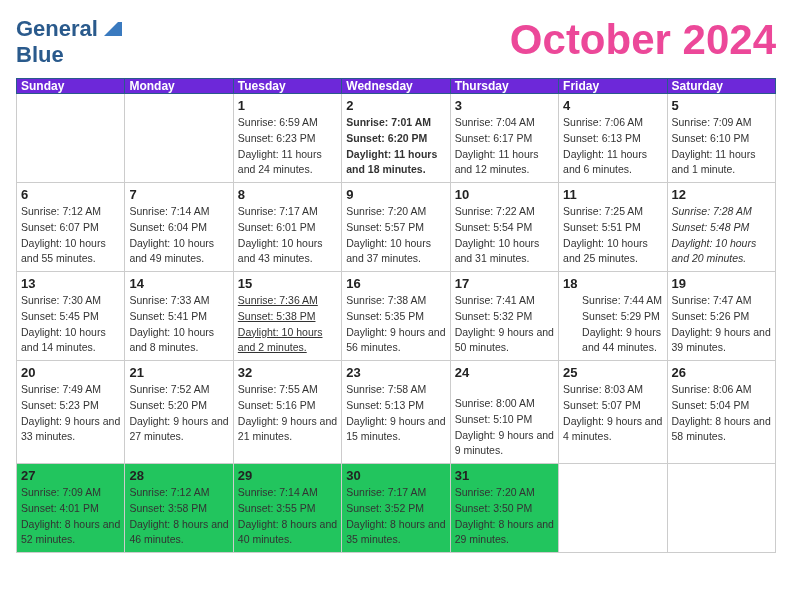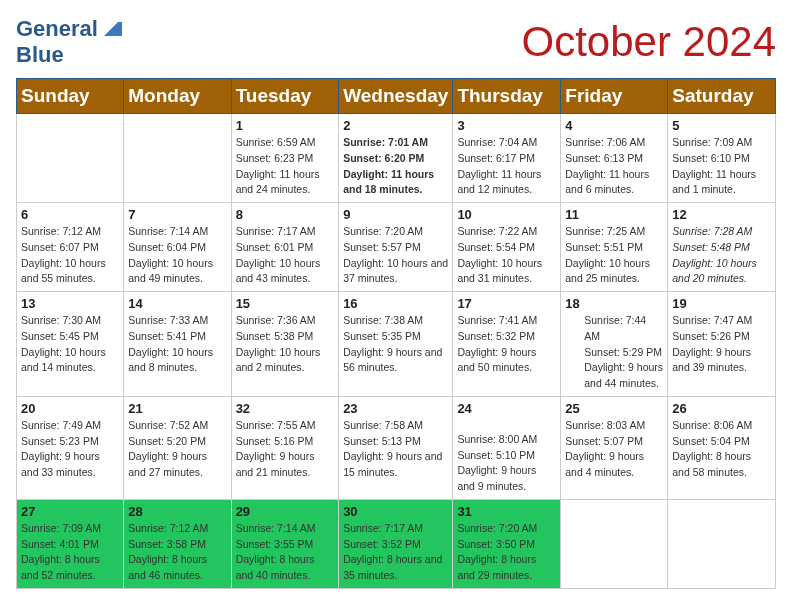--- a/index.html
+++ b/index.html
@@ -6,45 +6,45 @@
     body {
       font-family: Arial, sans-serif;
       background: #fff;
       width: 792px;
       min-height: 612px;
       padding: 16px;
     }
     .header-area {
       display: flex;
       justify-content: space-between;
-      align-items: center;
+      align-items: flex-start;
       margin-bottom: 10px;
     }
     .logo {
       display: flex;
       flex-direction: column;
       align-items: flex-start;
     }
     .logo-line1 { display: flex; align-items: center; }
     .logo-line2 { font-size: 22px; font-weight: bold; color: #2a5a8c; }
     .title-area { text-align: right; }
-    .month-title { font-size: 42px; font-weight: normal; color: #b91c1c; margin-left: 20px; }
+    .month-title { font-size: 42px; font-weight: bold; color: #ec4899; margin-left: 20px; }
     .location-title { font-size: 18px; color: #555; }
 
     table {
       width: 100%;
       border-collapse: collapse;
       font-size: 11px;
     }
     thead tr th {
-      background-color: #a16207;
+      background-color: #6d28d9;
       color: #fff;
-      padding: 6px 4px;
+      padding: 0 4px;
       text-align: left;
-      font-size: 19px;
+      font-size: 12px;
       font-weight: bold;
       border: 1px solid #2a5a8c;
     }
     tbody tr td {
       border: 1px solid #ccc;
       vertical-align: top;
       padding: 4px;
       height: 80px;
       width: calc(100% / 7);
       background: #fff;
@@ -183,21 +183,21 @@
 Daylight: 10 hours and 14 minutes.</div>
         </td>
         <td>
           <span class="day-num">14</span>
           <div class="day-info" style="white-space: pre-line;">Sunrise: 7:33 AM
 Sunset: 5:41 PM
 Daylight: 10 hours and 8 minutes.</div>
         </td>
         <td>
           <span class="day-num">15</span>
-          <div class="day-info" style="white-space: pre-line;">Sunrise: 7:36 AM
+          <div class="day-info" style="white-space: pre-line; text-decoration: underline;">Sunrise: 7:36 AM
 Sunset: 5:38 PM
 Daylight: 10 hours and 2 minutes.</div>
         </td>
         <td>
           <span class="day-num">16</span>
           <div class="day-info" style="white-space: pre-line;">Sunrise: 7:38 AM
 Sunset: 5:35 PM
 Daylight: 9 hours and 56 minutes.</div>
         </td>
         <td>

